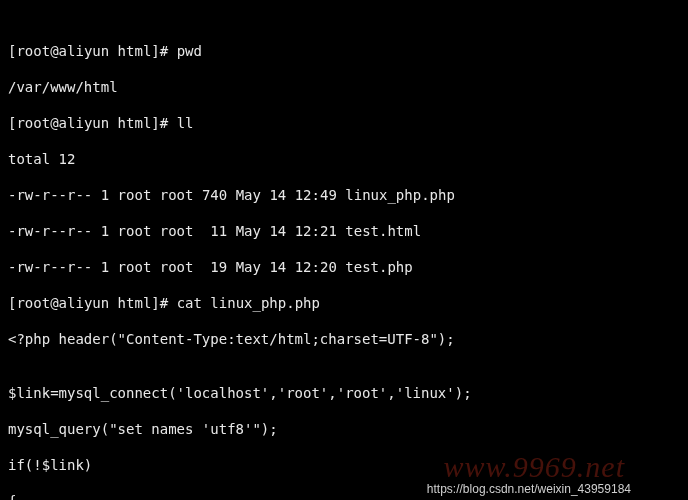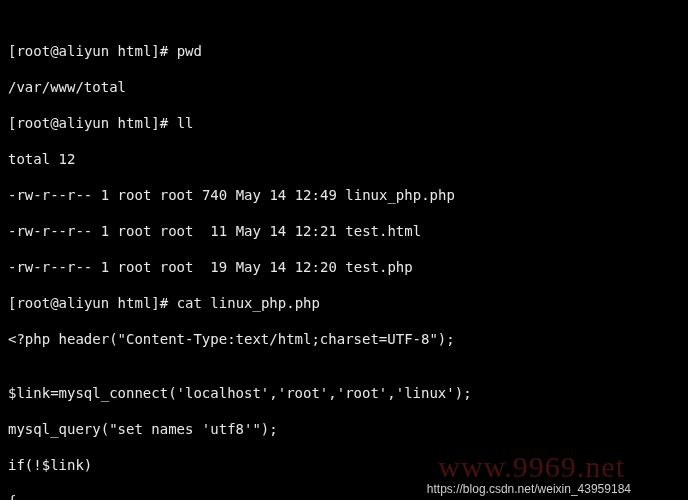--- a/index.html
+++ b/index.html
@@ -22,20 +22,21 @@
     padding: 6px 8px 4px 8px;
     white-space: pre;
     position: relative;
   }
   .line { white-space: pre; }
   .watermark {
     position: absolute;
     right: 14px;
     bottom: 24px;
     font-family: Georgia, "Times New Roman", serif;
+    font-style: italic;
     font-size: 30px;
     color: rgba(200, 50, 30, 0.35);
     letter-spacing: 1px;
     pointer-events: none;
     text-align: center;
   }
   .footer-url {
     position: absolute;
     right: 6px;
     bottom: 2px;
@@ -45,21 +46,21 @@
     background: #000;
     padding: 0 2px;
   }
 </style>
 </head>
 <body>
 
 <div class="terminal">
 
 <div class="line"><span>[</span><span>root</span><span>@</span><span>aliyun</span> <span>html</span><span>]# </span><span>pwd</span></div>
-<div class="line">/var/www/total</div>
+<div class="line">/var/www/html</div>
 <div class="line"><span>[</span><span>root</span><span>@</span><span>aliyun</span> <span>html</span><span>]# </span><span>ll</span></div>
 <div class="line">total 12</div>
 <div class="line"><span>-rw-r--r--</span> <span>1</span> <span>root</span> <span>root</span> <span>740</span> <span>May</span> <span>14</span> <span>12:49</span> <span>linux_php.php</span></div>
 <div class="line"><span>-rw-r--r--</span> <span>1</span> <span>root</span> <span>root</span> <span> 11</span> <span>May</span> <span>14</span> <span>12:21</span> <span>test.html</span></div>
 <div class="line"><span>-rw-r--r--</span> <span>1</span> <span>root</span> <span>root</span> <span> 19</span> <span>May</span> <span>14</span> <span>12:20</span> <span>test.php</span></div>
 <div class="line"><span>[</span><span>root</span><span>@</span><span>aliyun</span> <span>html</span><span>]# </span><span>cat linux_php.php</span></div>
 <div class="line">&lt;?php header("Content-Type:text/html;charset=UTF-8");</div>
 <div class="line"></div>
 <div class="line">$link=mysql_connect('localhost','root','root','linux');</div>
 <div class="line">mysql_query("set names 'utf8'");</div>

